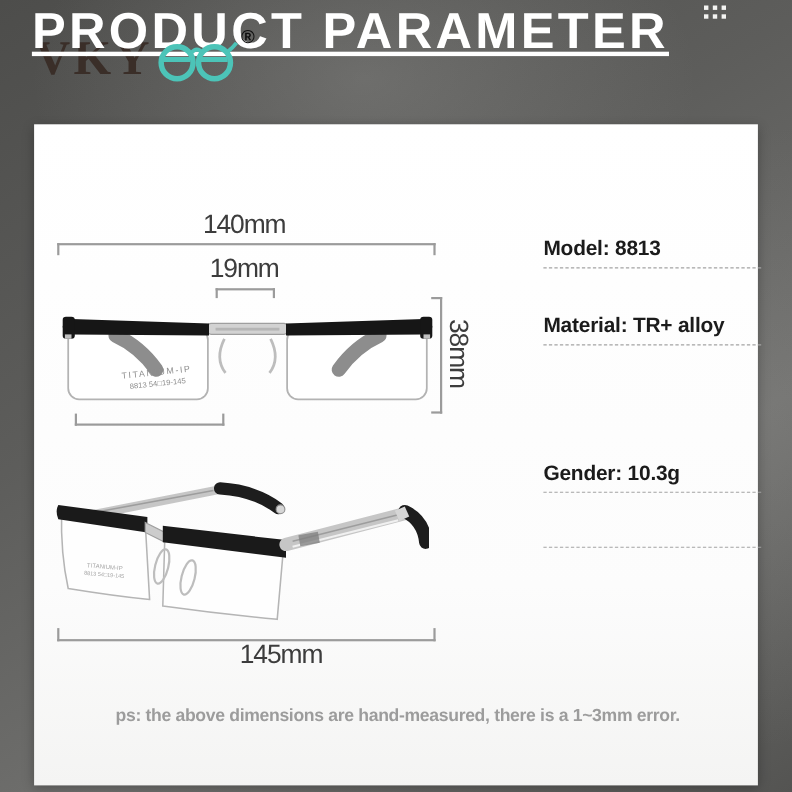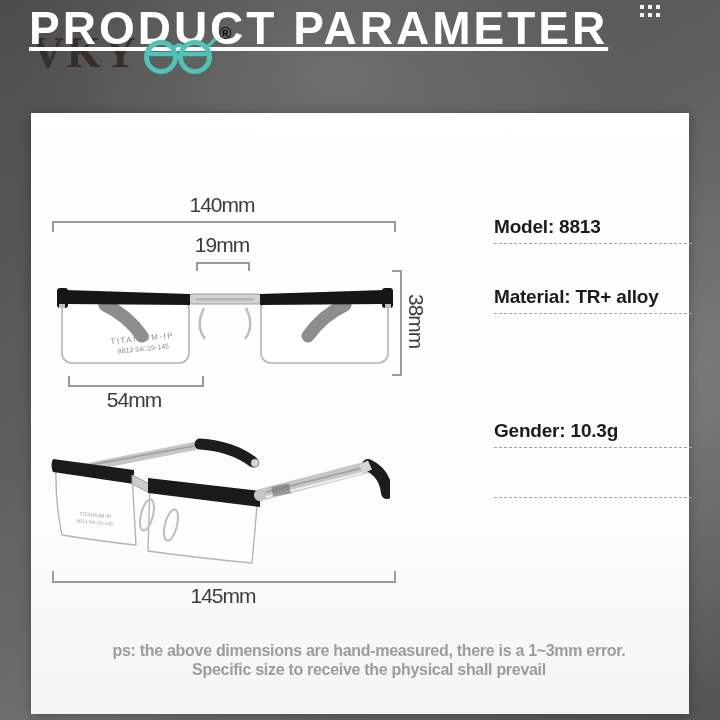--- a/index.html
+++ b/index.html
@@ -34,49 +34,49 @@
   .dots span{background:#f4f4f2;width:4px;height:4px;}
   
   .panel{
     position:absolute;left:31px;top:113px;width:658px;height:601px;
     background:linear-gradient(180deg,#ffffff 0%,#fcfcfc 70%,#f4f4f3 100%);
     box-shadow:0 2px 10px rgba(0,0,0,.28);
   }
   .panel *{position:absolute;}
   
   .dim{
-    font-size:21px;line-height:26px;letter-spacing:-1px;color:#3c3c3c;
+    font-size:24px;line-height:26px;letter-spacing:-1px;color:#3c3c3c;
     text-align:center;white-space:nowrap;
   }
   .brk{border-color:#9b9b9b;border-style:solid;border-width:0;}
   .b140{left:21px;top:108px;width:340px;height:9px;border-top-width:2px;border-left-width:2px;border-right-width:2px;}
   .d140{left:121px;top:79px;width:140px;}
   .d19{left:151px;top:119px;width:80px;}
   .b19{left:165px;top:149px;width:50px;height:7px;border-top-width:2px;border-left-width:2px;border-right-width:2px;}
   .b38{left:361px;top:157px;width:8px;height:102px;border-right-width:2px;border-top-width:2px;border-bottom-width:2px;}
   .d38{left:372px;top:158px;height:100px;writing-mode:vertical-rl;text-align:center;}
   .b54{left:37px;top:263px;width:132px;height:9px;border-bottom-width:2px;border-left-width:2px;border-right-width:2px;}
   .d54{left:43px;top:274px;width:120px;}
   .b145{left:21px;top:458px;width:340px;height:10px;border-bottom-width:2px;border-left-width:2px;border-right-width:2px;}
-  .d145{left:122px;top:470px;width:140px;}
+  .d145{left:122px;top:470px;width:140px;text-align:right;}
   .img-front{left:24px;top:162px;}
   .img-side{left:19px;top:322px;}
   
   .spec-row{left:419px;width:230px;margin-left:44px;}
   .spec-label{
     position:static;font-size:19px;line-height:20px;font-weight:600;
     letter-spacing:-.2px;color:#1b1b1b;white-space:nowrap;
   }
   .spec-divider{
     position:static;display:block;width:198px;margin-top:6px;
     border-top:1.6px dashed #a3a3a3;height:0;
   }
   
   .footnote{
-    left:74px;top:528px;width:528px;text-align:center;
+    left:74px;top:528px;width:528px;text-align:left;
     font-size:16px;line-height:19px;font-weight:600;letter-spacing:-.3px;color:#9c9c9c;
   }
   .footnote div{position:static;white-space:nowrap;}
 </style>
 </head>
 <body>
 
 <div class="stage">
 
   <div class="logo-vky">VKY</div>
@@ -131,21 +131,20 @@
       <g transform="rotate(-6 88 70)" fill="#8f8f8f" text-anchor="middle">
         <text x="88" y="66" font-size="8" letter-spacing="1.5">TITANIUM-IP</text>
         <text x="88" y="76" font-size="7">8813 54□19-145</text>
       </g>
     </svg>
 
     <div class="brk b38"></div>
     <div class="dim d38">38mm</div>
 
     <div class="brk b54"></div>
-    <div class="dim d54">54mm</div>
 
     <svg class="img-side" width="340" height="136" viewBox="0 0 340 136">
 
       <path d="M18,36 L150,10" stroke="#c6c6c6" stroke-width="8" stroke-linecap="round"></path>
       <path d="M24,33 L144,11" stroke="#9d9d9d" stroke-width="1.4" fill="none"></path>
       <path d="M150,9 q32,2 53,18" stroke="#1d1d1d" stroke-width="11" fill="none" stroke-linecap="round"></path>
       <circle cx="205" cy="28" r="4" fill="#d6d6d6" stroke="#8e8e8e" stroke-width="1"></circle>
 
       <path d="M6,30 L82,40 L86,110 Q55,107 12,100 Q5,68 6,30 Z" fill="rgba(254,254,254,.85)" stroke="#b5b5b5" stroke-width="1.4"></path>
       <path d="M3,24 L84,35 L84,49 L3,37 Q0,30 3,24 Z" fill="#1a1a1a"></path>
@@ -185,17 +184,16 @@
     <div class="spec-row" style="top:308px">
       <div class="spec-label">Gender: 10.3g</div>
       <div class="spec-divider"></div>
     </div>
     <div class="spec-row" style="top:378px">
       <div class="spec-divider"></div>
     </div>
 
     <div class="footnote">
       <div>ps: the above dimensions are hand-measured, there is a 1~3mm error.</div>
-      <div>Specific size to receive the physical shall prevail</div>
     </div>
 
   </div>
 </div>
 
 </body></html>

